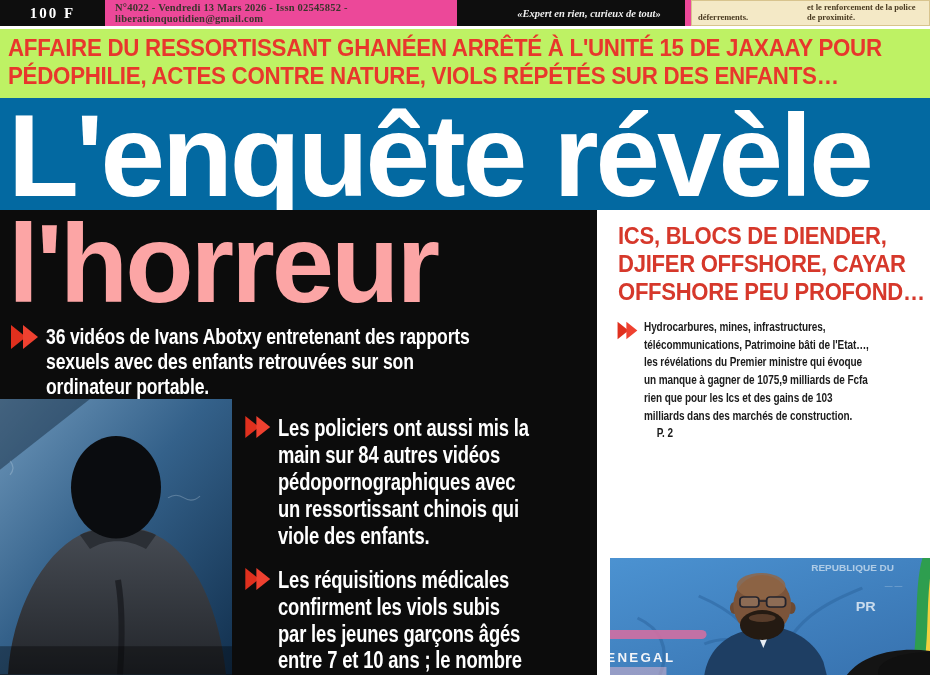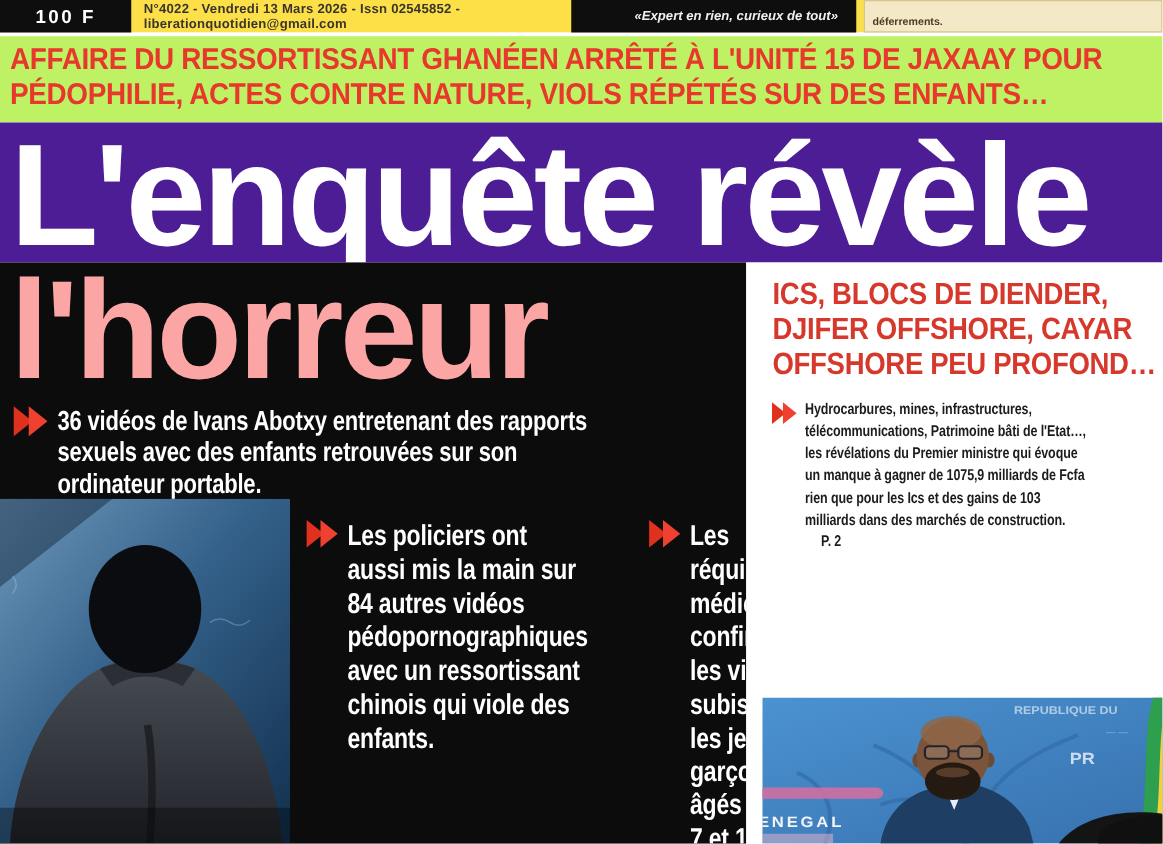--- a/index.html
+++ b/index.html
@@ -7,61 +7,61 @@
     width:930px; height:675px; overflow:hidden; background:#ffffff;
     font-family:"Liberation Sans", sans-serif;
     -webkit-font-smoothing:antialiased;
   }
   
   .cx8  { transform:scaleX(.80); transform-origin:0 0; width:125%; }
   .cx9  { transform:scaleX(.90); transform-origin:0 0; width:111%; }
   .cx93 { transform:scaleX(.93); transform-origin:0 0; width:107.5%; }
 
   
-  .topbar { display:flex; height:26px; background:#fde047; }
+  .topbar { display:flex; height:26px; background:#ec4899;font-family:Liberation Serif, serif; }
   .price-box { width:105px; background:#0e0e0e; color:#fff; display:flex; align-items:center;
                justify-content:center; font-weight:bold; font-size:15px; letter-spacing:2px; }
   .issue-strip { width:352px; display:flex; align-items:center; padding-left:10px; box-sizing:border-box;
                  font-size:10.5px; font-weight:bold; color:#3a352c; letter-spacing:.2px; }
   .slogan-box { width:192px; background:#0e0e0e; color:#efefef; display:flex; align-items:center;
                 justify-content:center; font-style:italic; font-size:10.5px; font-weight:bold;padding-left:36px; }
   .teaser-box { flex:1; margin-left:6px; background:#f4e9c6; border:1px solid #d8c48e; box-sizing:border-box;
                 display:flex; font-size:8.5px; font-weight:bold; color:#4a3b22; line-height:1.2; }
   .teaser-cell { display:flex; align-items:flex-end; padding:1px 6px 3px; box-sizing:border-box; }
   .teaser-cell.left { width:46%;margin-top:11px; }
   .teaser-cell.right { flex:1; }
 
   .white-gap-h { height:3px; background:#fff; }
 
   
   .banner { background:#bef264; padding:5px 8px 7px; }
   .banner-line { color:#e8372c; font-weight:bold; font-size:24px; line-height:1.18;
                  white-space:nowrap; letter-spacing:-.3px; }
 
   
-  .headline-block { background:#4c1d95; height:112px; padding:0 8px; display:flex; align-items:flex-end; overflow:hidden;text-align:center; }
+  .headline-block { background:#0369a1; height:112px; padding:0 8px; display:flex; align-items:flex-end; overflow:hidden;text-align:center; }
   .h1-line { color:#fff; font-weight:bold; font-size:116px; line-height:.92; letter-spacing:-3px; white-space:nowrap; }
 
   
   .main-row { display:flex; height:465px; }
   .left-col { width:597px; background:#0c0c0c; color:#fff; display:flex; flex-direction:column; overflow:hidden; }
   .gutter { width:13px; background:#fff; }
   .right-col { width:320px; background:#fff; display:flex; flex-direction:column; box-sizing:border-box; overflow:hidden;align-items:center; }
 
   .h1-line2 { color:#fca5a5; font-weight:bold; font-size:112px; line-height:.86; letter-spacing:-3px;
               white-space:nowrap; padding:6px 8px 0; }
 
   
   .bullet { display:flex; align-items:flex-start; }
   .chev { flex-shrink:0; }
   .bullet-one { padding:12px 8px 0 10px; }
   .bullet-one .btxt { font-size:22px; font-weight:bold; line-height:1.14; letter-spacing:-.2px; }
   .left-row { flex:1; display:flex; min-height:0; }
   .photo-left-wrap { width:232px; height:100%; flex-shrink:0; }
-  .bullets-col { flex:1; padding:16px 4px 0 12px; display:flex; flex-direction:row; overflow:hidden; }
+  .bullets-col { flex:1; padding:16px 4px 0 12px; display:flex; flex-direction:column; gap:17px; overflow:hidden; }
   .bullets-col .btxt { font-size:23px; font-weight:bold; line-height:1.17; letter-spacing:-.2px; }
 
   
   .kicker2 { padding:12px 2px 0 8px; color:#d6382b; font-weight:bold; font-size:24.5px; line-height:1.16;
              letter-spacing:-.3px; }
   .headline2 { padding:8px 0 0 6px; color:#101010; font-weight:bold; font-size:46px; line-height:.98;
                letter-spacing:-1.5px; white-space:nowrap; }
   .summary-row { display:flex; padding:12px 0 0 6px; }
   .summary-text { font-size:12.5px; font-weight:bold; color:#1c1c1c; line-height:1.42; letter-spacing:-.1px; }
   .page-ref { margin-left:16px; }
@@ -78,20 +78,23 @@
   </div>
   <div class="issue-strip">
     <span>N°4022 - Vendredi 13 Mars 2026 - Issn 02545852 - liberationquotidien@gmail.com</span>
   </div>
   <div class="slogan-box">
     <span>«Expert en rien, curieux de tout»</span>
   </div>
   <div class="teaser-box">
     <div class="teaser-cell left">
       <span>déferrements.</span>
+    </div>
+    <div class="teaser-cell right">
+      <span>et le renforcement de la police de proximité.</span>
     </div>
   </div>
 </div>
 
 <div class="white-gap-h"></div>
 
 <div class="banner">
   <div class="banner-line cx93">AFFAIRE DU RESSORTISSANT GHANÉEN ARRÊTÉ À L'UNITÉ 15 DE JAXAAY POUR</div>
   <div class="banner-line cx93">PÉDOPHILIE, ACTES CONTRE NATURE, VIOLS RÉPÉTÉS SUR DES ENFANTS…</div>
 </div>

